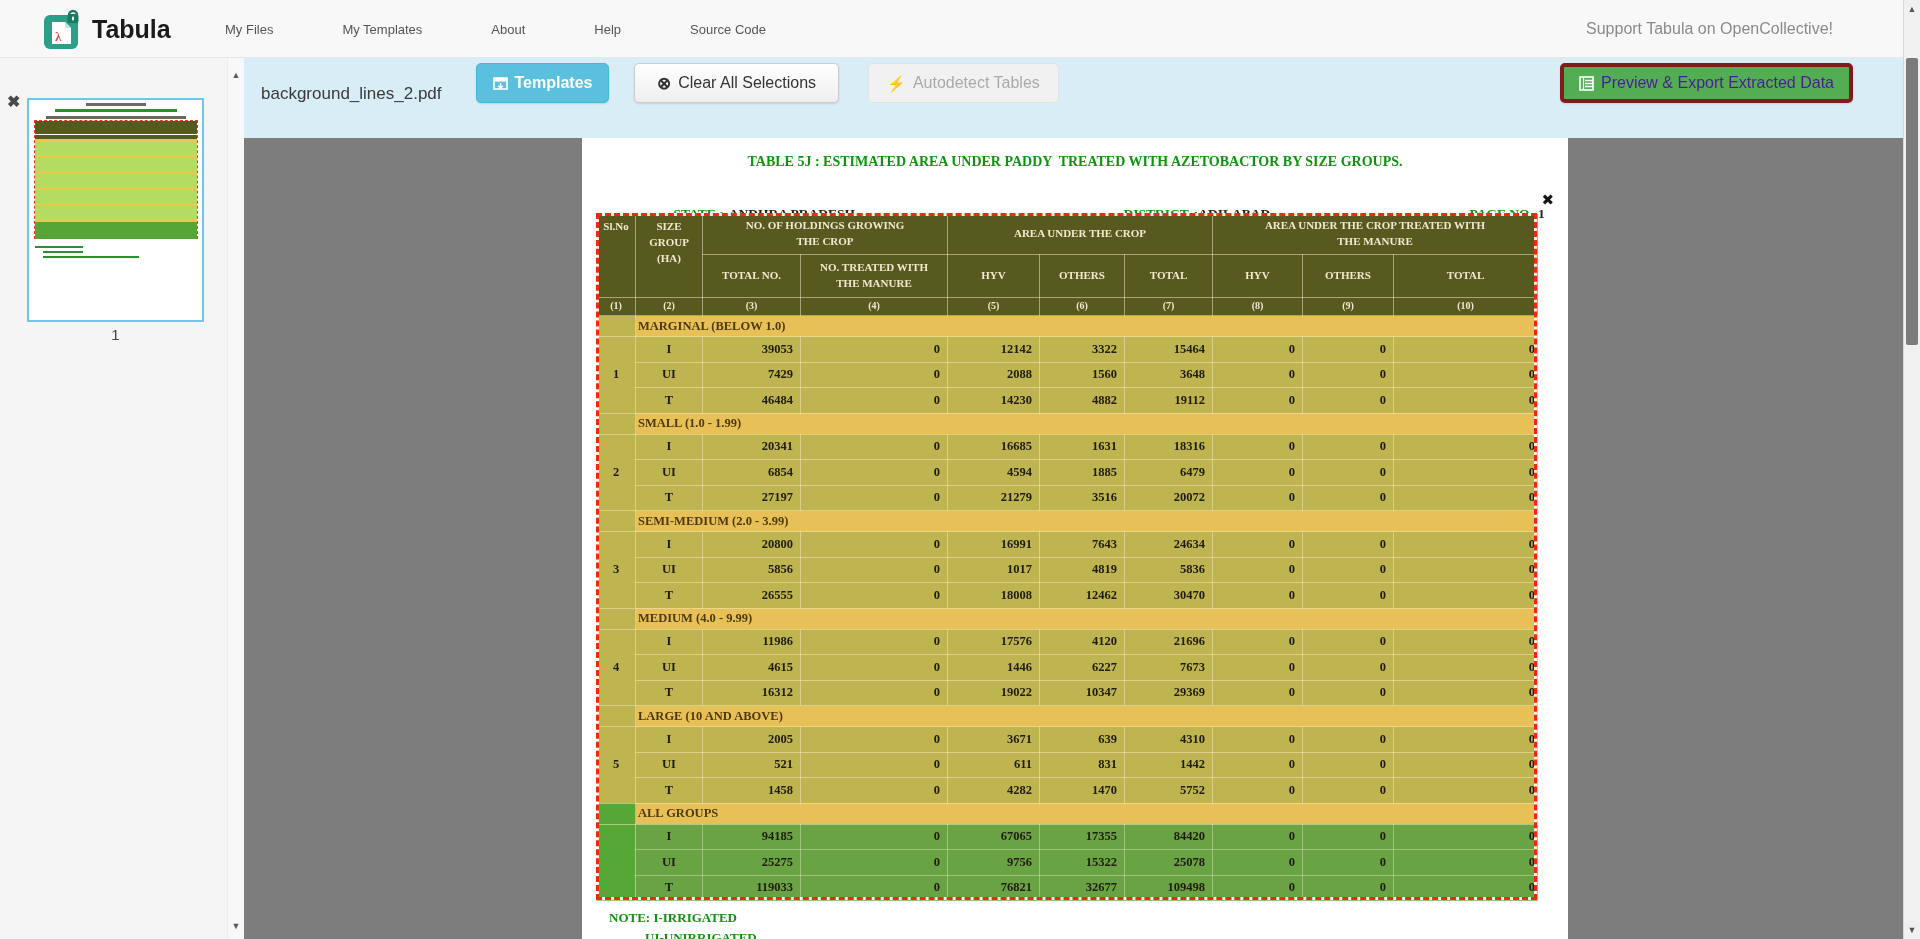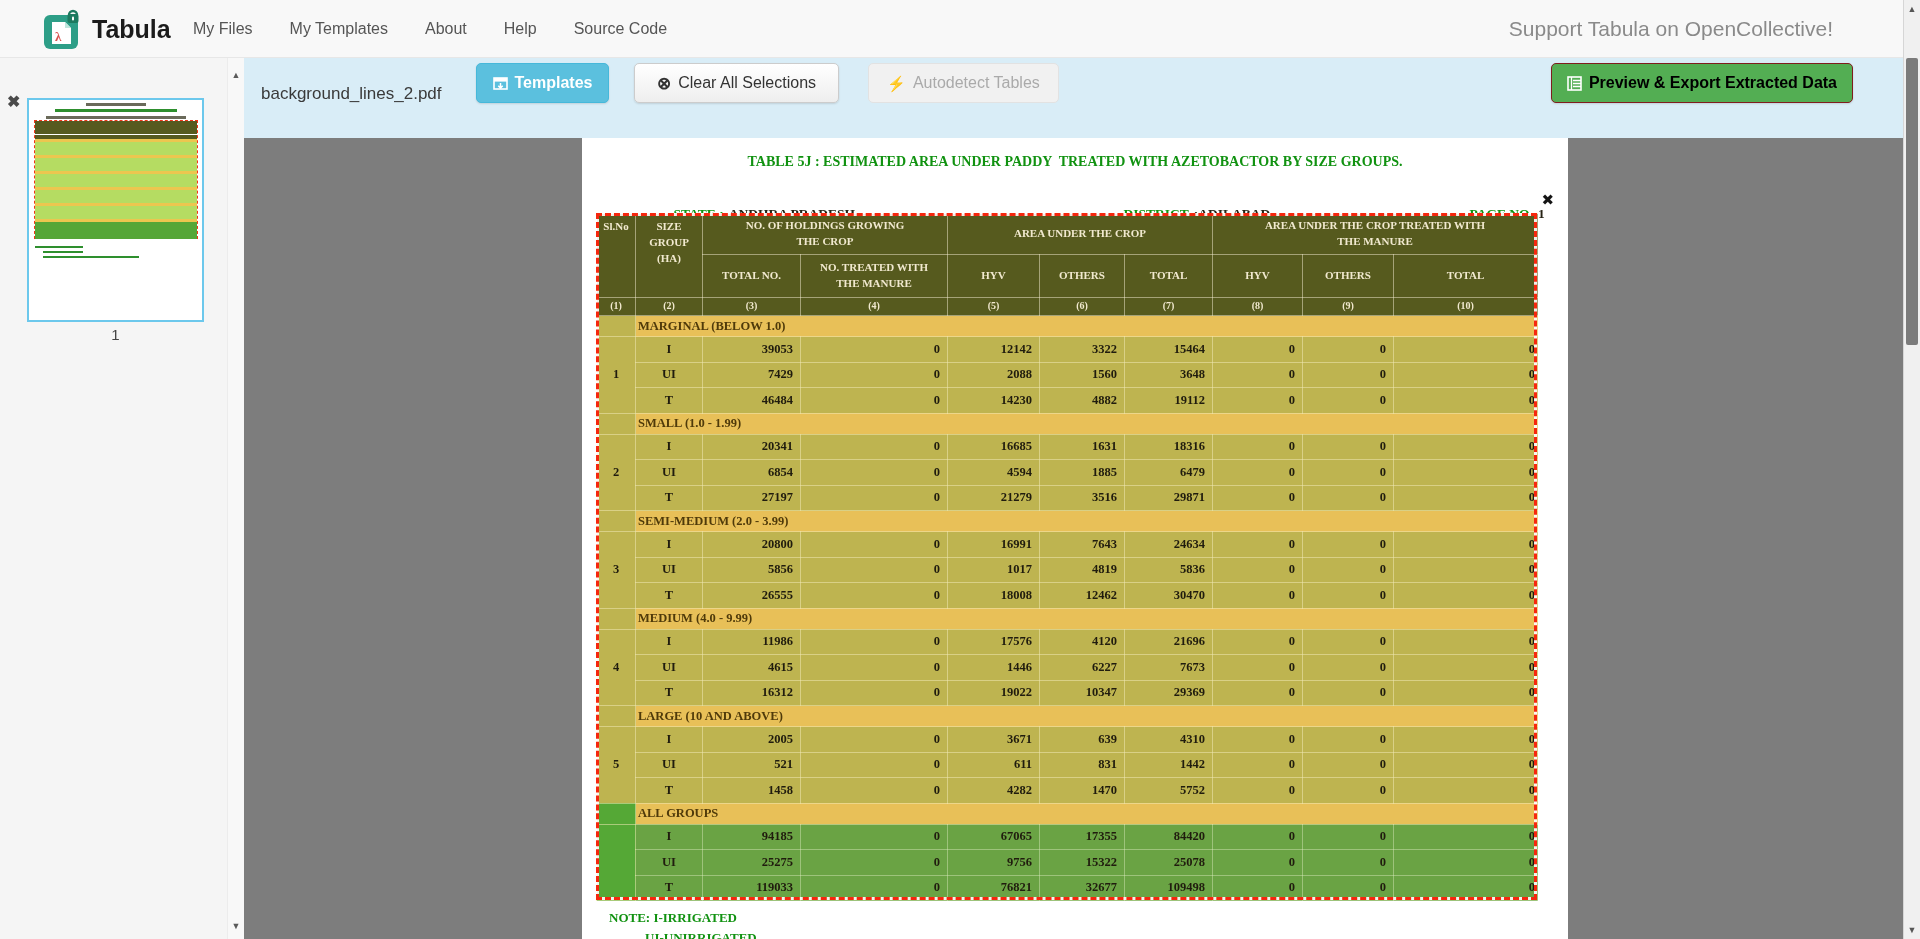--- a/index.html
+++ b/index.html
@@ -4,22 +4,22 @@
 <style>
   * { margin:0; padding:0; box-sizing:border-box; }
   html,body { width:1920px; height:939px; background:#fff; font-family:"Liberation Sans", sans-serif; overflow:hidden; }
   #app { position:relative; width:1920px; height:939px; overflow:hidden; background:#fff; }
 
   
   .navbar { position:absolute; left:0; top:0; width:1903px; height:58px; background:#f8f8f8; border-bottom:1px solid #e7e7e7; }
   .logo { position:absolute; left:42px; top:8px; width:40px; height:42px; }
   .brand { position:absolute; left:92px; top:0; height:58px; line-height:58px; font-size:25px; font-weight:bold; color:#1b1b1b; }
   .nav-links { position:absolute; left:193px; top:0; height:58px; display:flex; align-items:center; gap:37px; }
-  .nav-link { font-size:16px; color:#555; cursor:pointer; white-space:nowrap; }
-  .support { position:absolute; right:70px; top:0; height:58px; line-height:58px; font-size:21px; color:#8a8a8a; }
+  .nav-link { font-size:13px; color:#555; cursor:pointer; white-space:nowrap;margin-left:32px; }
+  .support { position:absolute; right:70px; top:0; height:58px; line-height:58px; font-size:16px; color:#8a8a8a; }
 
   
   .workspace { position:absolute; left:0; top:58px; width:1903px; height:881px; }
 
   
   .sidebar { position:absolute; left:0; top:0; width:227px; height:100%; background:#f5f5f5; }
   .thumb-close { position:absolute; left:7px; top:36px; font-size:16px; font-weight:bold; color:#4a4a4a; cursor:pointer; line-height:16px; }
   .thumb { position:absolute; left:27px; top:40px; width:177px; height:224px; background:#fff; border:2px solid #6cc8ec; cursor:pointer; }
   .t-line { margin:3px auto 0 auto; height:3px; background:#2e8f2e; }
   .t-line.dark { background:#6a6a5a; }
@@ -39,21 +39,21 @@
   .side-scroll .arr.down { bottom:8px; }
 
   
   .main { position:absolute; left:244px; top:0; width:1659px; height:100%; }
   .toolbar { position:absolute; left:0; top:0; width:100%; height:85px; background:#d9edf7; }
   .filename { position:absolute; left:17px; top:0; height:71px; line-height:71px; font-size:17px; color:#3a3a3a; }
   .btn { position:absolute; top:5px; height:40px; border-radius:5px; font-size:16px; display:flex; align-items:center; justify-content:center; gap:7px; cursor:pointer; box-shadow:0 1px 2px rgba(0,0,0,0.12); }
   .btn-templates { left:232px; width:133px; background:#5bc0de; border:1px solid #46b8da; color:#fff; font-weight:bold; }
   .btn-clear { left:390px; width:205px; background:linear-gradient(#ffffff,#eeeeee); border:1px solid #cccccc; color:#333; }
   .btn-autodetect { left:624px; width:191px; background:#f1f1f1; border:1px solid #e2e2e2; color:#aaa; cursor:default; box-shadow:none; }
-  .btn-export { right:50px; padding:0 15px; background:#53ae53; border:1px solid #7f1d1d; color:#000000; font-weight:bold; }
+  .btn-export { right:50px; padding:0 15px; background:#53ae53; border:4px solid #7f1d1d; color:#4c1d95; font-weight:normal; }
   .clear-icon { font-size:17px; font-weight:bold; color:#333; line-height:17px; }
   .bolt-icon { font-size:15px; color:#b5b5b5; line-height:15px; }
 
   
   .canvas { position:absolute; left:0; top:71px; width:100%; height:810px; background:#7d7d7d; overflow:hidden;margin-top:9px; }
   .pdf-page { position:absolute; left:338px; top:0; width:986px; height:810px; background:#fff; font-family:"Liberation Serif", serif; }
   .doc-title { position:absolute; left:0; top:16px; width:100%; text-align:center; font-size:14px; font-weight:bold; color:#119211; white-space:pre; }
   .doc-meta { position:absolute; top:52px; font-size:13.5px; font-weight:bold; white-space:pre; }
   .doc-meta .lbl { color:#119211; }
   .doc-meta .val { color:#262214; margin-left:5px; }
@@ -317,21 +317,21 @@
                     <td class="numc">0</td>
                     <td class="numc">0</td>
                     <td class="numc last">0</td>
                   </tr>
                   <tr class="d-row">
                     <td class="typec">T</td>
                     <td class="numc">27197</td>
                     <td class="numc">0</td>
                     <td class="numc">21279</td>
                     <td class="numc">3516</td>
-                    <td class="numc">29871</td>
+                    <td class="numc">20072</td>
                     <td class="numc">0</td>
                     <td class="numc">0</td>
                     <td class="numc last">0</td>
                   </tr>
                   <tr class="gh-row">
                     <td class="slno"></td>
                     <td class="glabel" colspan="9">SEMI-MEDIUM (2.0 - 3.99)</td>
                   </tr>
                   <tr class="d-row">
                     <td class="slno" rowspan="3">3</td>

